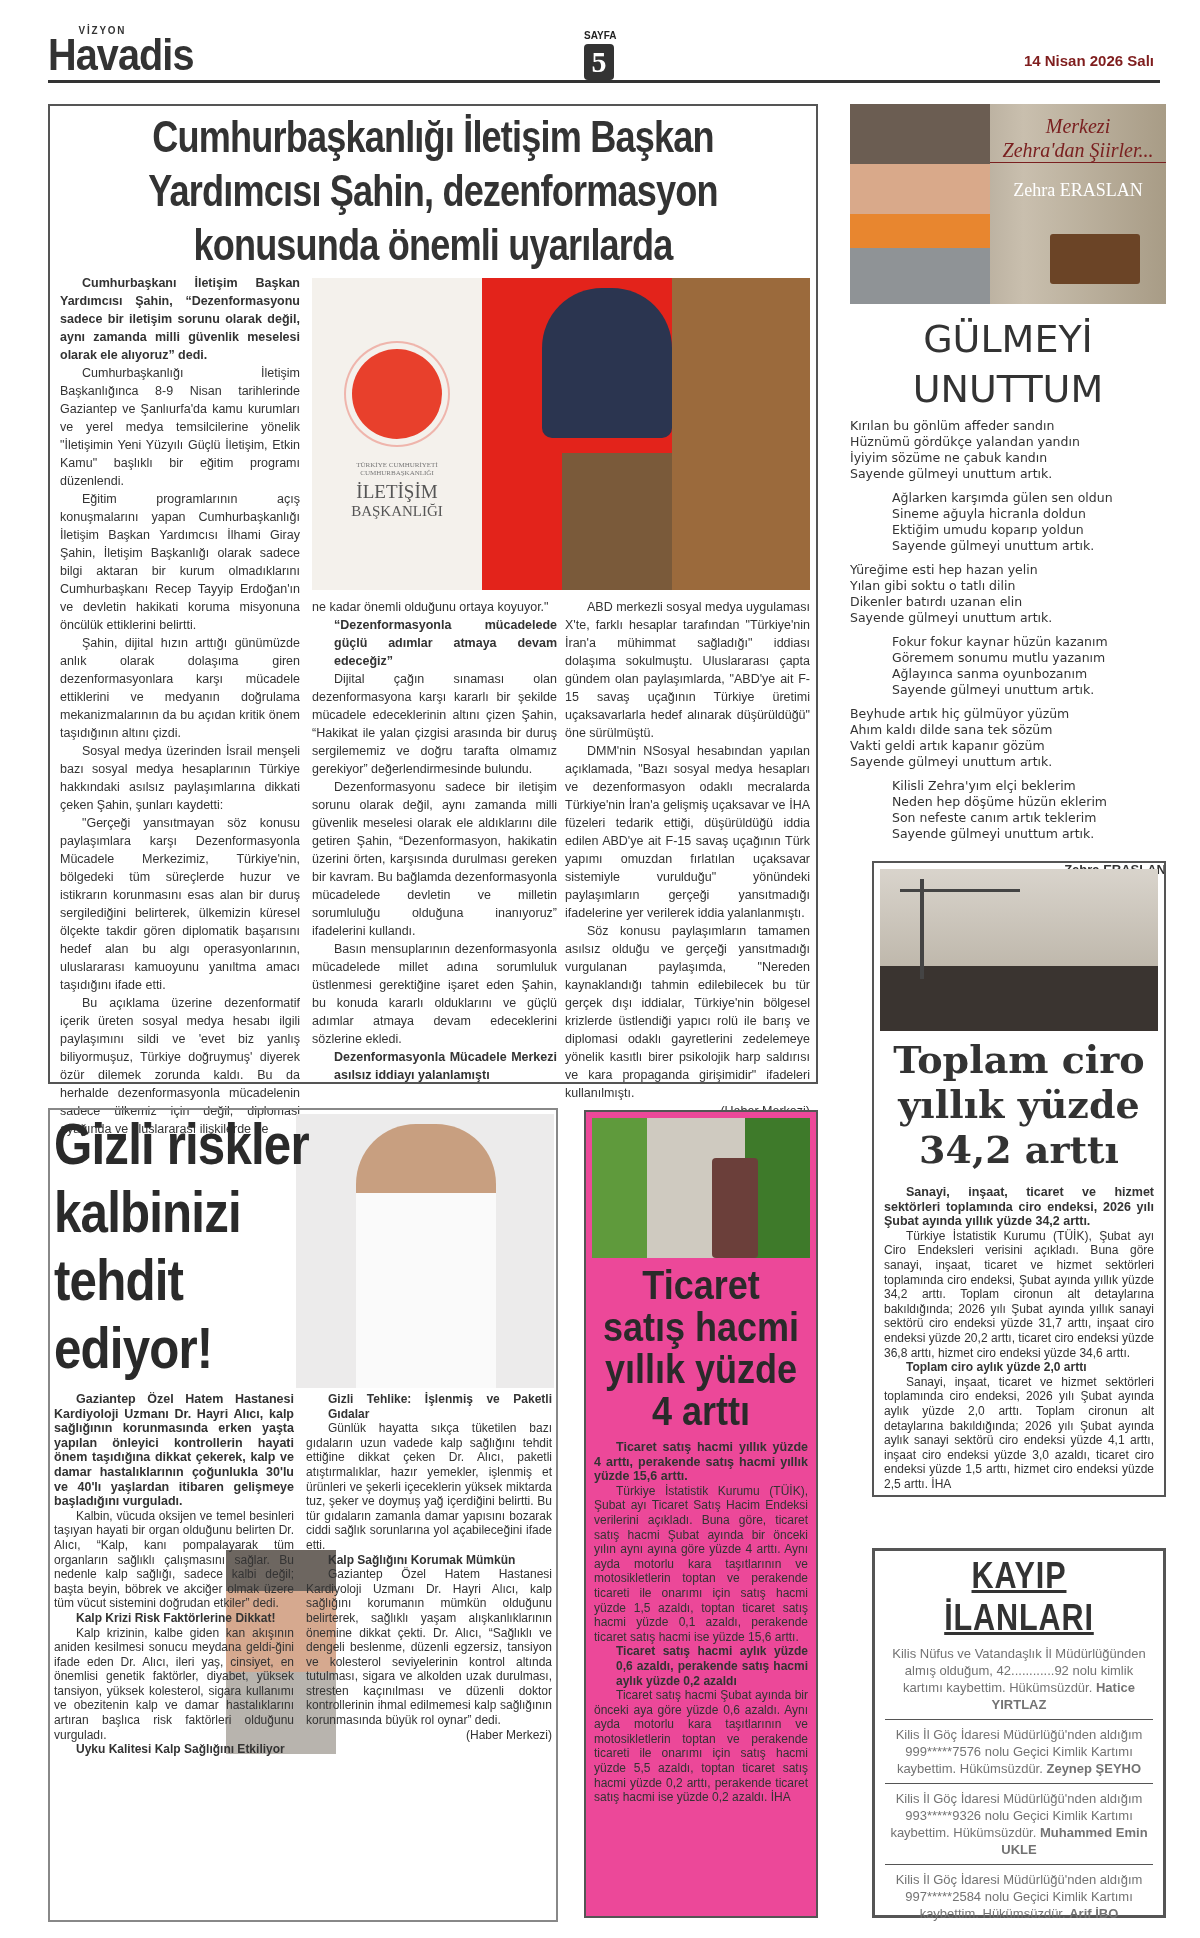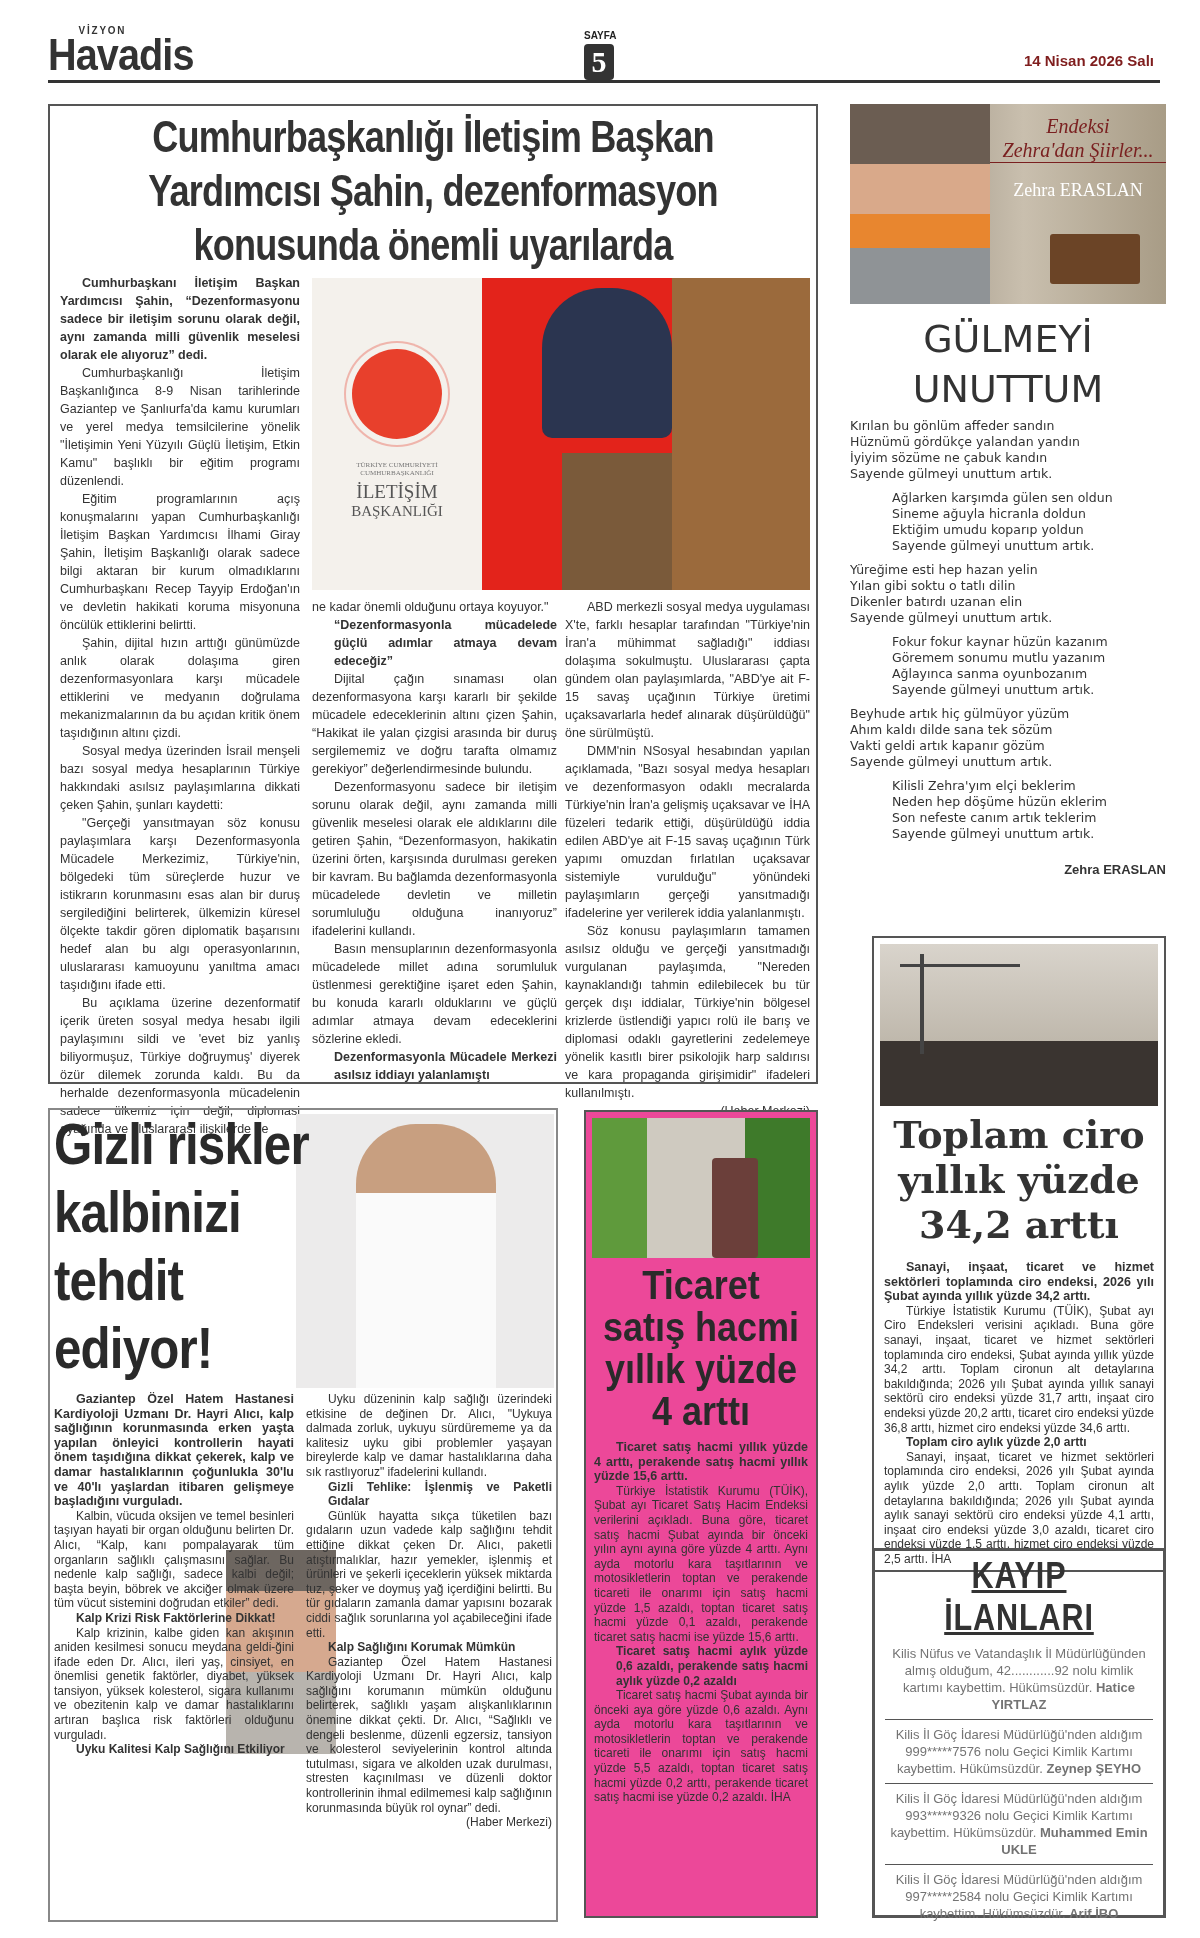--- a/index.html
+++ b/index.html
@@ -80,21 +80,21 @@
     <p>ABD merkezli sosyal medya uygulaması X'te, farklı hesaplar tarafından "Türkiye'nin İran'a mühimmat sağladığı" iddiası dolaşıma sokulmuştu. Uluslararası çapta gündem olan paylaşımlarda, "ABD'ye ait F-15 savaş uçağının Türkiye üretimi uçaksavarlarla hedef alınarak düşürüldüğü" öne sürülmüştü.</p>
     <p>DMM'nin NSosyal hesabından yapılan açıklamada, "Bazı sosyal medya hesapları ve dezenformasyon odaklı mecralarda Türkiye'nin İran'a gelişmiş uçaksavar ve İHA füzeleri tedarik ettiği, düşürüldüğü iddia edilen ABD'ye ait F-15 savaş uçağının Türk yapımı omuzdan fırlatılan uçaksavar sistemiyle vurulduğu" yönündeki paylaşımların gerçeği yansıtmadığı ifadelerine yer verilerek iddia yalanlanmıştı.</p>
     <p>Söz konusu paylaşımların tamamen asılsız olduğu ve gerçeği yansıtmadığı vurgulanan paylaşımda, "Nereden kaynaklandığı tahmin edilebilecek bu tür gerçek dışı iddialar, Türkiye'nin bölgesel krizlerde üstlendiği yapıcı rolü ile barış ve diplomasi odaklı gayretlerini zedelemeye yönelik kasıtlı birer psikolojik harp saldırısı ve kara propaganda girişimidir" ifadeleri kullanılmıştı.</p>
     <p class="src">(Haber Merkezi)</p>
   </div>
 </div>
 
 <div class="abs img" style="left:850px;top:104px;width:316px;height:200px;background:linear-gradient(90deg,#8a7f70,#c9bfae 55%,#a89c86);">
   <div style="position:absolute;left:0;top:0;width:140px;height:200px;background:linear-gradient(#6b5d52 0 30%,#d9a98a 30% 55%,#e8862f 55% 72%,#8f9396 72%)"></div>
   <div style="position:absolute;left:140px;top:10px;width:176px;text-align:center;font-family:'Liberation Serif',serif;font-style:italic;color:#7a2020;font-size:20px;line-height:24px">
-    <div>Endeksi</div>
+    <div>Merkezi</div>
     <div style="border-bottom:1px solid #7a2020">Zehra'dan Şiirler...</div>
   </div>
   <div style="position:absolute;left:140px;top:76px;width:176px;text-align:center;font-family:'Liberation Serif',serif;color:#fff;font-size:18px">Zehra ERASLAN</div>
   <div style="position:absolute;left:200px;top:130px;width:90px;height:50px;background:#6b4426;border-radius:3px"></div>
 </div>
 <div class="abs poem-title" style="left:850px;top:314px;width:316px;">
   <div>GÜLMEYİ</div>
   <div>UNUTTUM</div>
 </div>
 <div class="abs poem" style="left:850px;top:418px;width:316px;" id="poem-body">
@@ -130,21 +130,21 @@
     </div>
     <div class="st ind">
       <div>Kilisli Zehra'yım elçi beklerim</div>
       <div>Neden hep döşüme hüzün eklerim</div>
       <div>Son nefeste canım artık teklerim</div>
       <div>Sayende gülmeyi unuttum artık.</div>
     </div>
   </div>
 <div class="abs" style="left:850px;top:862px;width:316px;text-align:right;font-weight:bold;font-size:13px;color:#333">Zehra ERASLAN</div>
 
-<div class="abs box" style="left:872px;top:936px;width:294px;height:636px;">
+<div class="abs box" style="left:872px;top:861px;width:294px;height:636px;">
   <div class="img" style="margin:6px;height:162px;background:linear-gradient(#d9d4cc,#bfb8ac 60%,#3a3430 60%);position:relative">
     <div style="position:absolute;left:40px;top:10px;width:4px;height:100px;background:#444"></div>
     <div style="position:absolute;left:20px;top:20px;width:120px;height:3px;background:#444"></div>
   </div>
   <div class="serif-title" style="padding:0 14px;height:148px">Toplam ciro yıllık yüzde 34,2 arttı</div>
   <div class="col" style="padding:0 10px;font-size:12px;line-height:14.6px">
     <p class="lead">Sanayi, inşaat, ticaret ve hizmet sektörleri toplamında ciro endeksi, 2026 yılı Şubat ayında yıllık yüzde 34,2 arttı.</p>
     <p>Türkiye İstatistik Kurumu (TÜİK), Şubat ayı Ciro Endeksleri verisini açıkladı. Buna göre sanayi, inşaat, ticaret ve hizmet sektörleri toplamında ciro endeksi, Şubat ayında yıllık yüzde 34,2 arttı. Toplam cironun alt detaylarına bakıldığında; 2026 yılı Şubat ayında yıllık sanayi sektörü ciro endeksi yüzde 31,7 arttı, inşaat ciro endeksi yüzde 20,2 arttı, ticaret ciro endeksi yüzde 36,8 arttı, hizmet ciro endeksi yüzde 34,6 arttı.</p>
     <p class="sub">Toplam ciro aylık yüzde 2,0 arttı</p>
     <p>Sanayi, inşaat, ticaret ve hizmet sektörleri toplamında ciro endeksi, 2026 yılı Şubat ayında aylık yüzde 2,0 arttı. Toplam cironun alt detaylarına bakıldığında; 2026 yılı Şubat ayında aylık sanayi sektörü ciro endeksi yüzde 4,1 arttı, inşaat ciro endeksi yüzde 3,0 azaldı, ticaret ciro endeksi yüzde 1,5 arttı, hizmet ciro endeksi yüzde 2,5 arttı. İHA</p>
@@ -163,21 +163,20 @@
   </div>
   <div class="img" style="position:absolute;left:176px;top:440px;width:110px;height:204px;background:linear-gradient(#6d6660 0 20%,#d6a98f 20% 60%,#b8b4ae 60%)"></div>
   <div class="col" style="position:absolute;left:4px;top:282px;width:240px;font-size:12px;line-height:14.6px">
     <p class="lead">Gaziantep Özel Hatem Hastanesi Kardiyoloji Uzmanı Dr. Hayri Alıcı, kalp sağlığının korunmasında erken yaşta yapılan önleyici kontrollerin hayati önem taşıdığına dikkat çekerek, kalp ve damar hastalıklarının çoğunlukla 30'lu ve 40'lı yaşlardan itibaren gelişmeye başladığını vurguladı.</p>
     <p>Kalbin, vücuda oksijen ve temel besinleri taşıyan hayati bir organ olduğunu belirten Dr. Alıcı, “Kalp, kanı pompalayarak tüm organların sağlıklı çalışmasını sağlar. Bu nedenle kalp sağlığı, sadece kalbi değil; başta beyin, böbrek ve akciğer olmak üzere tüm vücut sistemini doğrudan etkiler” dedi.</p>
     <p class="sub">Kalp Krizi Risk Faktörlerine Dikkat!</p>
     <p>Kalp krizinin, kalbe giden kan akışının aniden kesilmesi sonucu meydana geldi-ğini ifade eden Dr. Alıcı, ileri yaş, cinsiyet, en önemlisi genetik faktörler, diyabet, yüksek tansiyon, yüksek kolesterol, sigara kullanımı ve obezitenin kalp ve damar hastalıklarını artıran başlıca risk faktörleri olduğunu vurguladı.</p>
     <p class="sub">Uyku Kalitesi Kalp Sağlığını Etkiliyor</p>
   </div>
   <div class="col" style="position:absolute;left:256px;top:282px;width:246px;font-size:12px;line-height:14.6px">
-    <p>Uyku düzeninin kalp sağlığı üzerindeki etkisine de değinen Dr. Alıcı, "Uykuya dalmada zorluk, uykuyu sürdürememe ya da kalitesiz uyku gibi problemler yaşayan bireylerde kalp ve damar hastalıklarına daha sık rastlıyoruz" ifadelerini kullandı.</p>
     <p class="sub">Gizli Tehlike: İşlenmiş ve Paketli Gıdalar</p>
     <p>Günlük hayatta sıkça tüketilen bazı gıdaların uzun vadede kalp sağlığını tehdit ettiğine dikkat çeken Dr. Alıcı, paketli atıştırmalıklar, hazır yemekler, işlenmiş et ürünleri ve şekerli içeceklerin yüksek miktarda tuz, şeker ve doymuş yağ içerdiğini belirtti. Bu tür gıdaların zamanla damar yapısını bozarak ciddi sağlık sorunlarına yol açabileceğini ifade etti.</p>
     <p class="sub">Kalp Sağlığını Korumak Mümkün</p>
     <p>Gaziantep Özel Hatem Hastanesi Kardiyoloji Uzmanı Dr. Hayri Alıcı, kalp sağlığını korumanın mümkün olduğunu belirterek, sağlıklı yaşam alışkanlıklarının önemine dikkat çekti. Dr. Alıcı, “Sağlıklı ve dengeli beslenme, düzenli egzersiz, tansiyon ve kolesterol seviyelerinin kontrol altında tutulması, sigara ve alkolden uzak durulması, stresten kaçınılması ve düzenli doktor kontrollerinin ihmal edilmemesi kalp sağlığının korunmasında büyük rol oynar” dedi.</p>
     <p class="src">(Haber Merkezi)</p>
   </div>
 </div>
 
 <div class="abs box" style="left:584px;top:1110px;width:234px;height:808px;background:#ec4899;">
   <div class="img" style="margin:6px;height:140px;background:linear-gradient(90deg,#5f9a3c 0 25%,#cfcac0 25% 70%,#3e7a2a 70%);position:relative">

